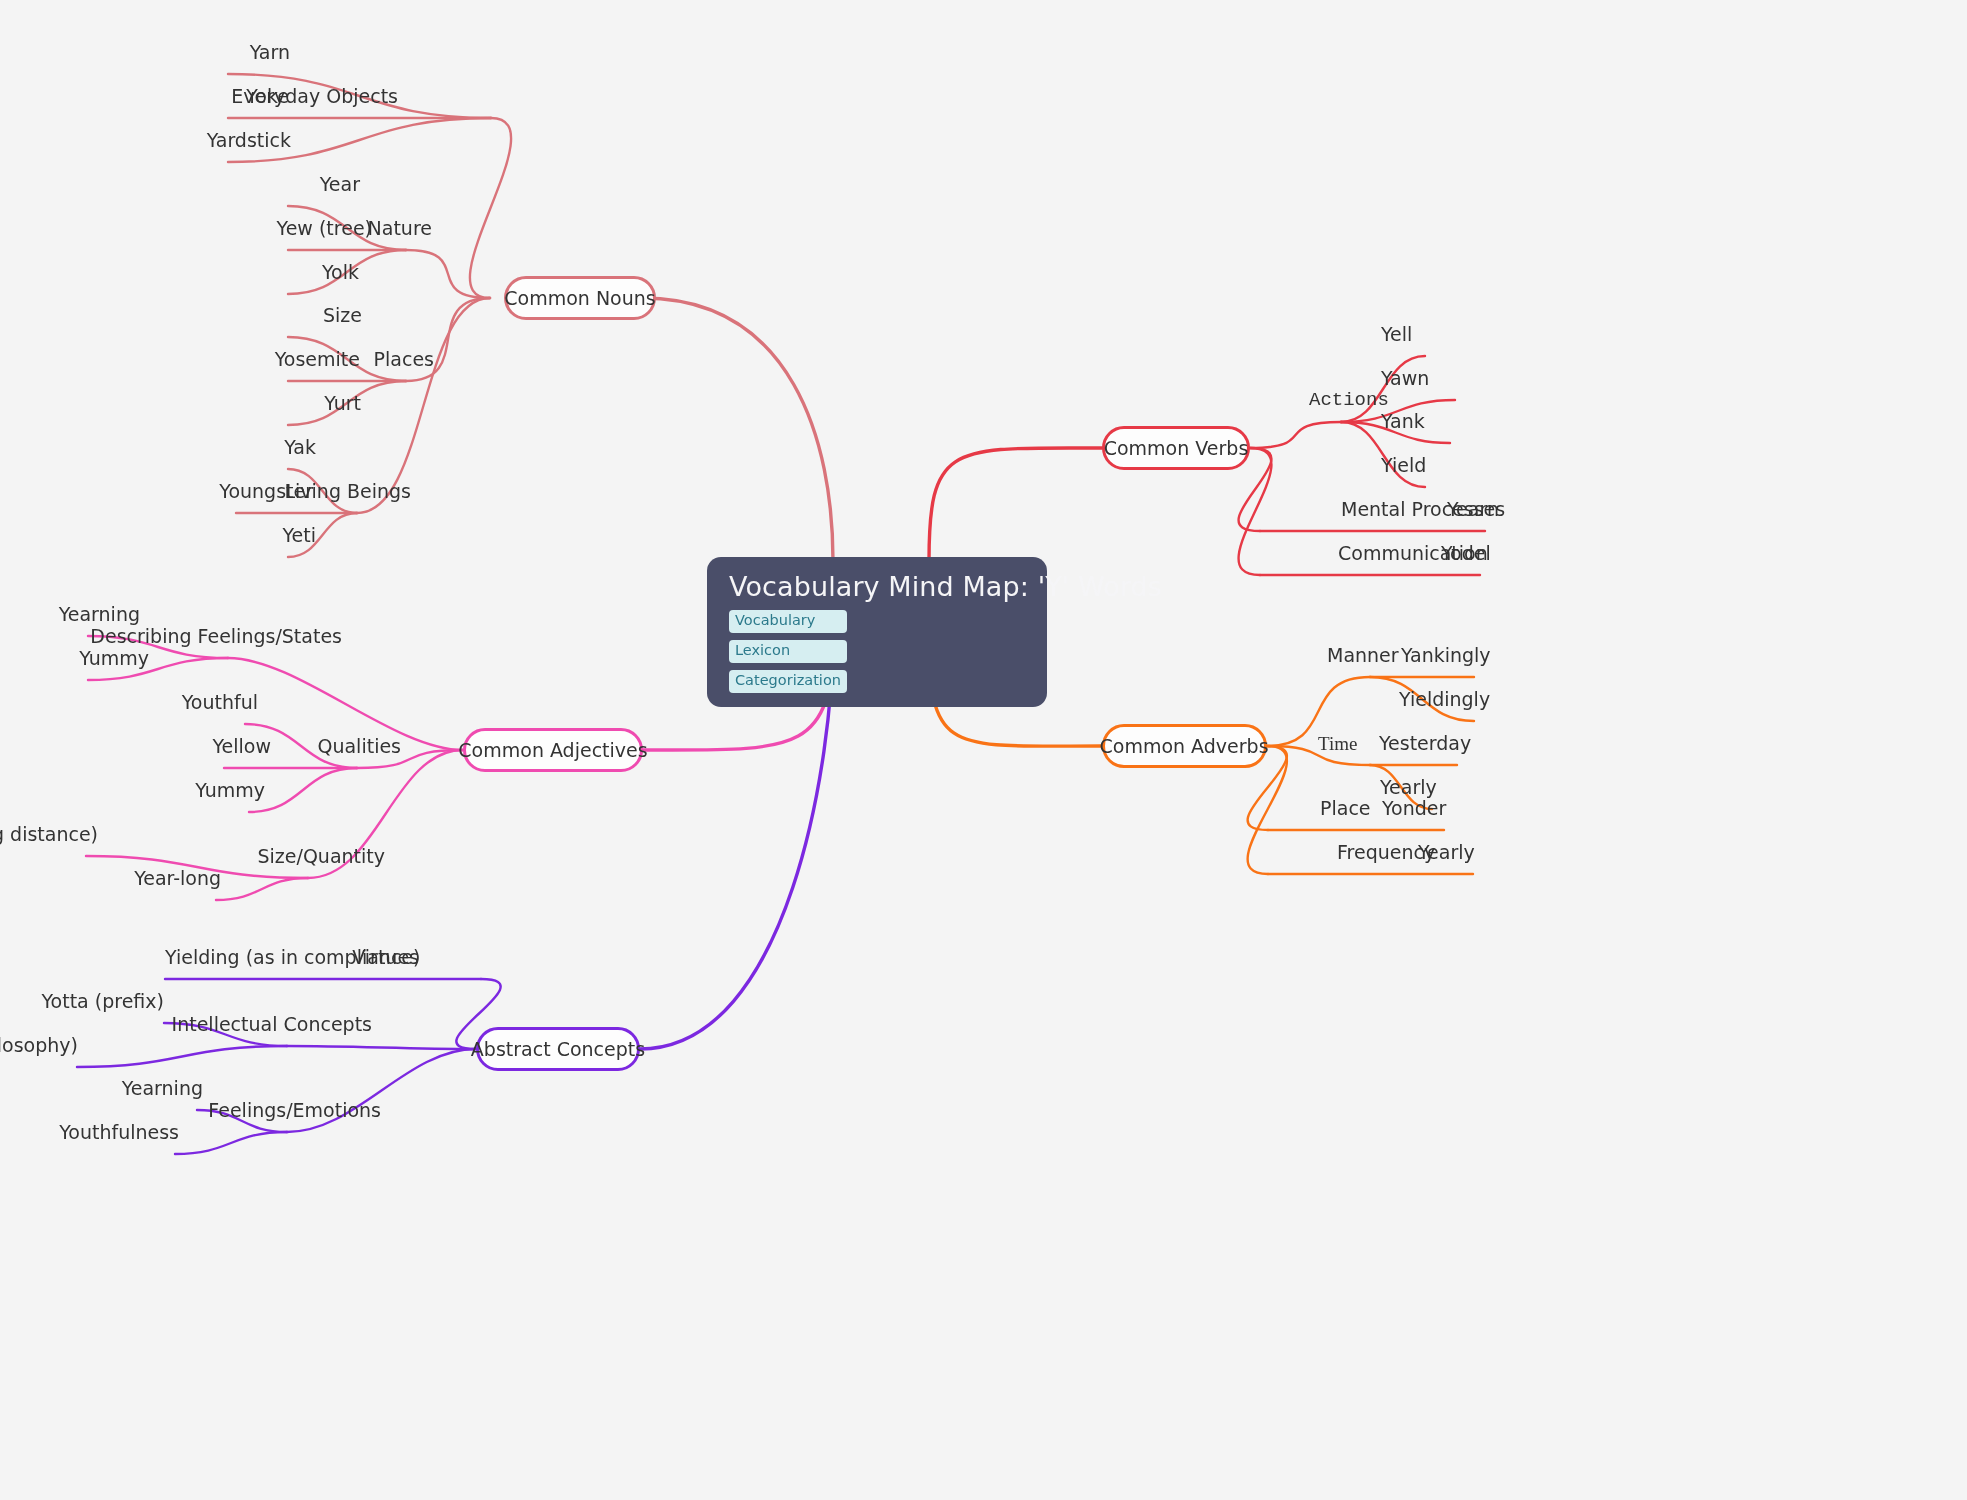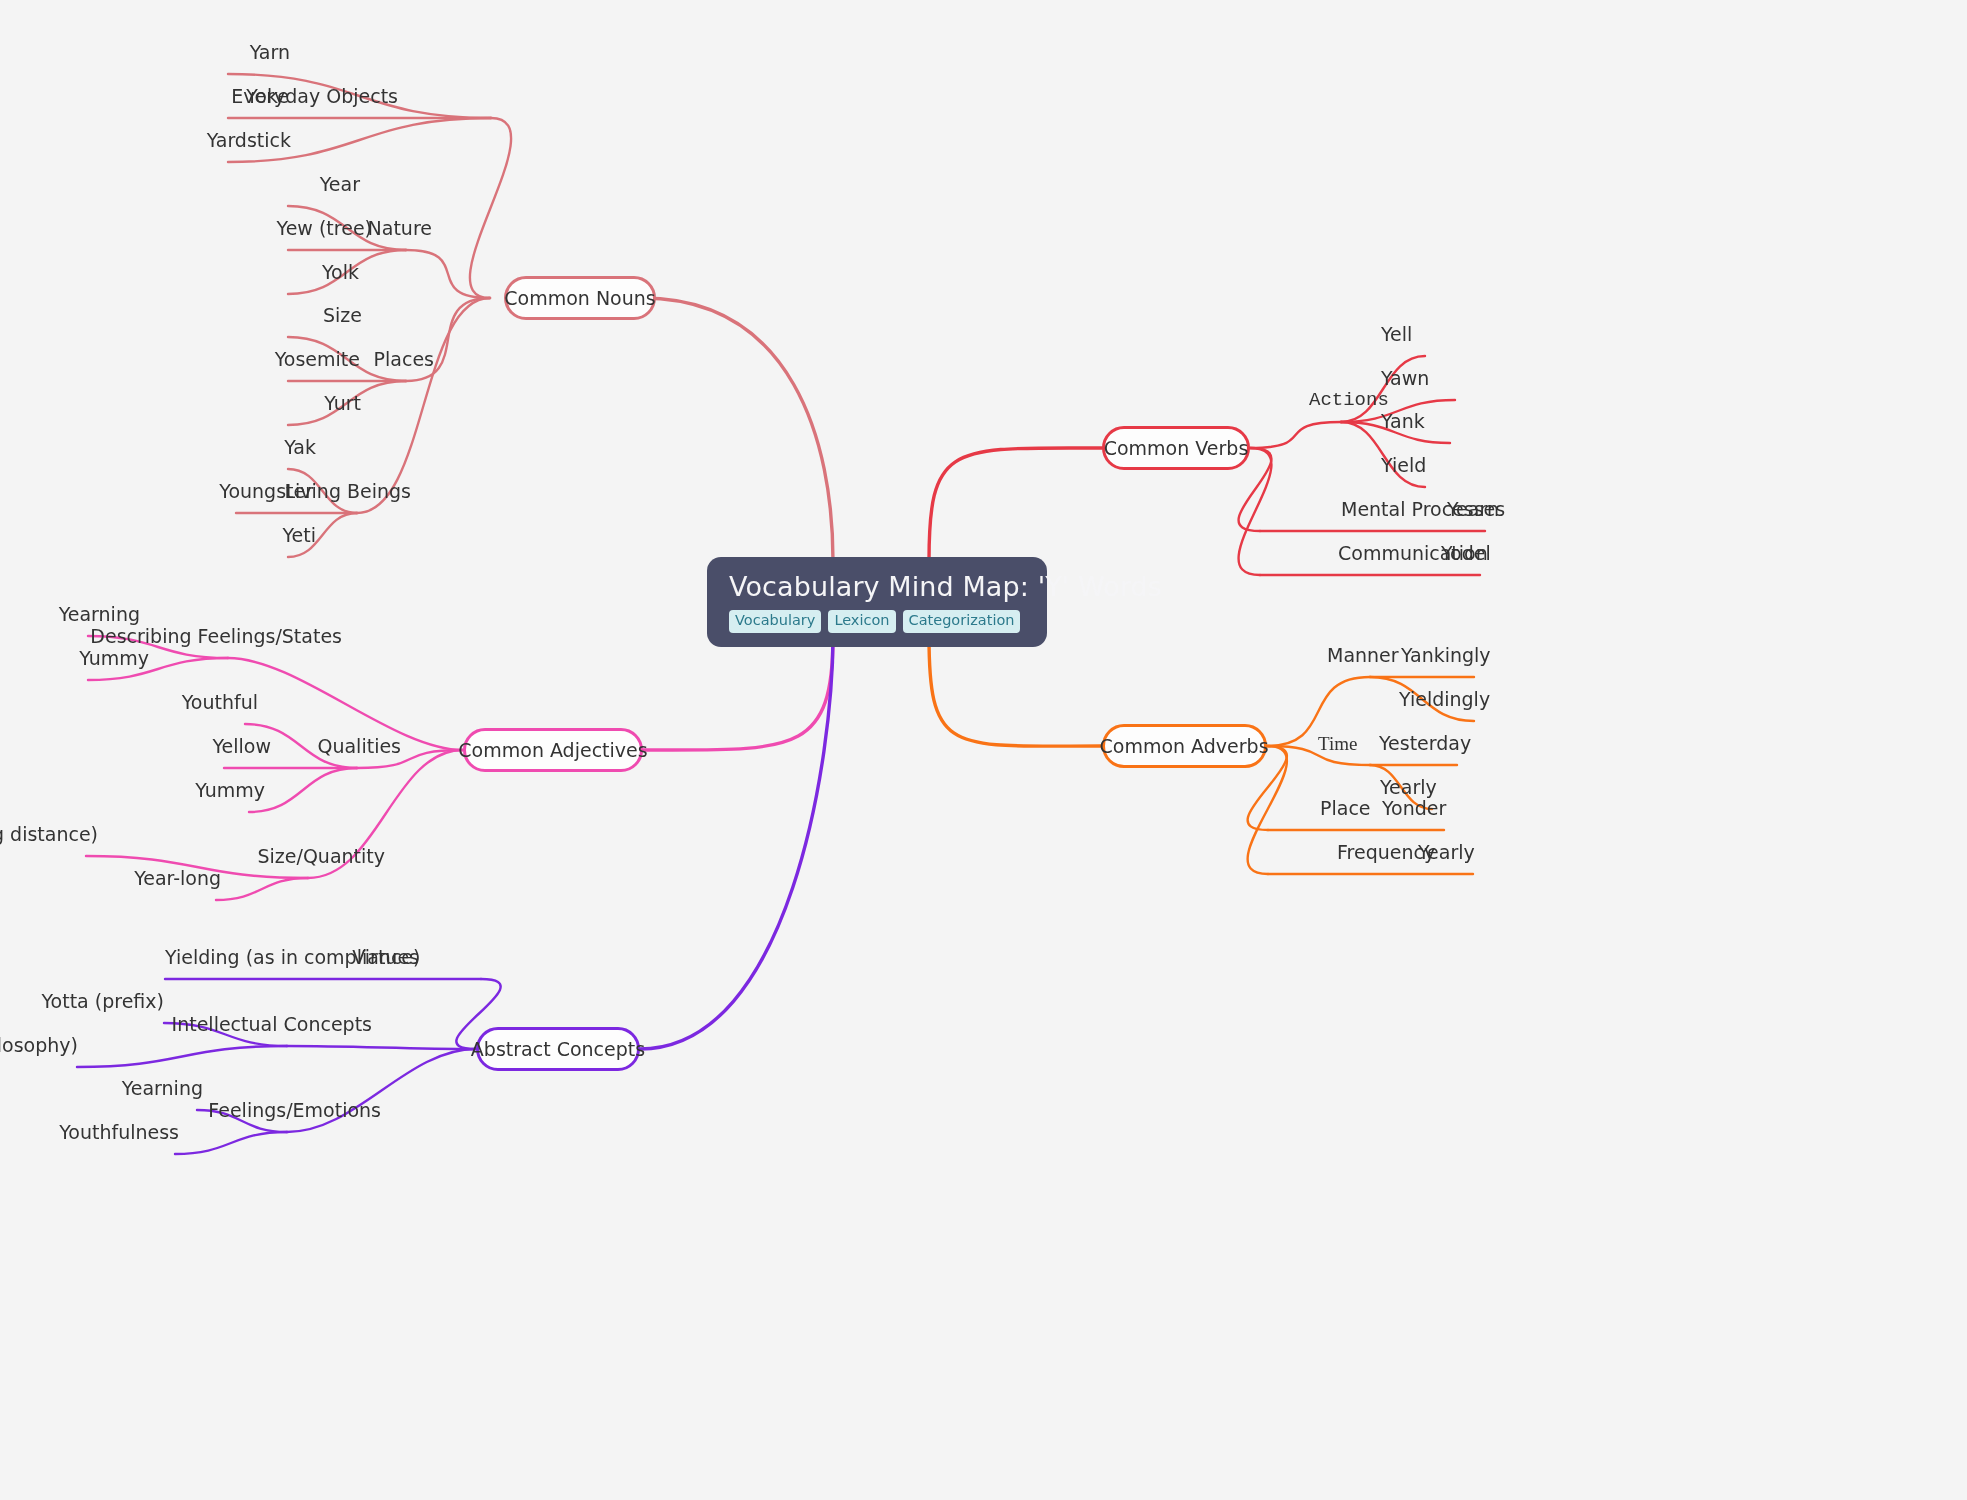--- a/index.html
+++ b/index.html
@@ -40,21 +40,21 @@
   }
   .root-title {
     color: #f5f5f7;
     font-size: 27px;
     line-height: 1.05;
     white-space: nowrap;
     letter-spacing: 0.1px;
   }
   .root-tags {
     display: flex;
-    flex-direction: row;
+    flex-direction: column;
     gap: 7px;
   }
   .root-tag {
     background: #d6eef1;
     color: #2c7a8c;
     font-size: 14.5px;
     line-height: 1.1;
     border-radius: 4px;
     padding: 3px 6px 4px 6px;
     white-space: nowrap;

